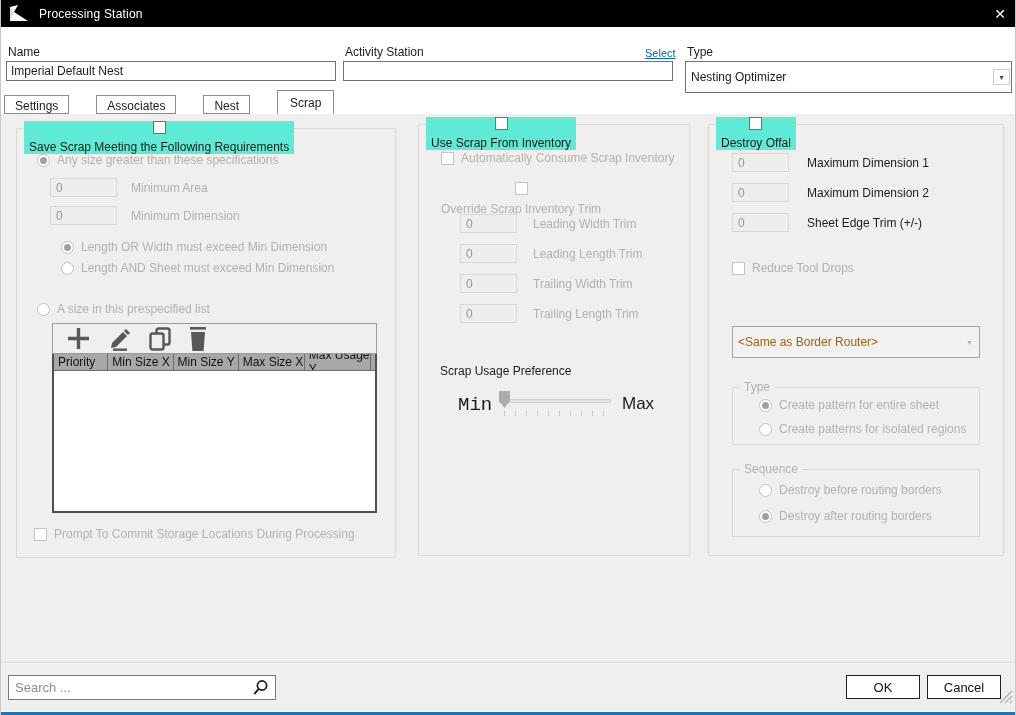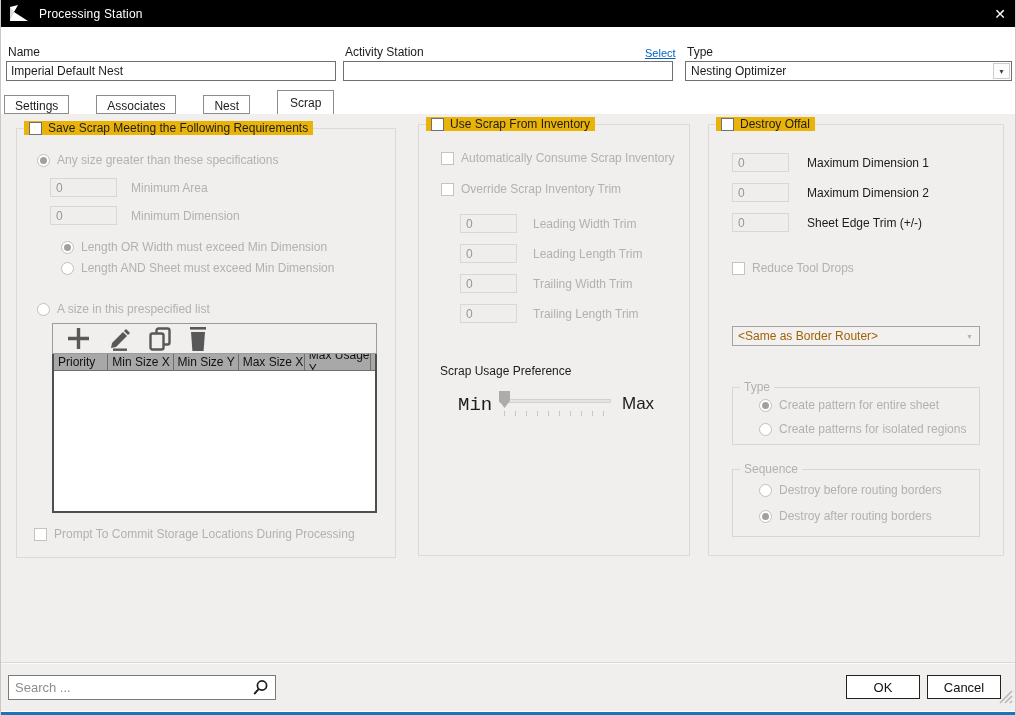--- a/index.html
+++ b/index.html
@@ -32,43 +32,43 @@
   .flabel { position:absolute; font-size:12px; color:#1c1c1c; }
   .tbox {
     position:absolute; height:20px; border:1px solid #707070; background:#fff;
     font-family:"Liberation Sans", sans-serif; font-size:12px; color:#1c1c1c;
     padding:0 4px; outline:none;
   }
   .select-link {
     position:absolute; font-size:11px; color:#0563c1; text-decoration:underline; cursor:pointer;
   }
   .combo {
-    position:absolute; height:20px; border:1px solid #707070; background:#fff;
+    position:absolute; height:32px; border:1px solid #707070; background:#fff;
     display:flex; align-items:center;
   }
   .combo .combo-text { flex:1; padding:0 5px; font-size:12px; }
   .combo .combo-btn {
     width:17px; height:16px; margin-right:1px; border:1px solid #cfcecd; background:#fdfdfd;
     display:flex; align-items:center; justify-content:center; font-size:8px; color:#444;
   }
   
   .tabstrip { position:absolute; top:90px; left:3px; height:24px; display:flex; align-items:flex-end; background:#fff;gap:28px; }
   .tab {
     height:19px; padding:2px 10px 0 10px; border:1px solid #8c8c8c; background:#fff;
     margin-right:-1px; display:flex; align-items:center; font-size:12px; cursor:pointer;
   }
   .tab.active {
     height:24px; border-bottom:none; padding:0 12px; position:relative; z-index:2; background:#fff;
   }
   
   .content { position:absolute; top:114px; left:0; right:0; height:548px; background:#f0efee; }
   .group { position:absolute; border:1px solid #dcdad9; background:#f0efee; }
   .group-caption {
-    position:absolute; top:-8px; left:7px; background:#eab308; padding:0 5px;
-    display:flex; align-items:center; gap:6px; font-size:12px; white-space:nowrap;
+    position:absolute; top:-8px; left:7px; background:#5eead4; padding:0 5px;
+    display:flex; align-items:center; gap:6px; font-size:12px; white-space:nowrap;flex-direction:column;
   }
   
   .cb {
     width:13px; height:13px; background:#fff; border:1px solid #707070; display:inline-block; flex:none;
   }
   .cb.disabled { border-color:#c5c3c2; }
   .radio {
     width:13px; height:13px; border-radius:50%; background:#fff; border:1px solid #c2c0bf;
     display:inline-block; position:relative; flex:none;
   }
@@ -256,21 +256,21 @@
     <div class="group" style="left:417px; top:10px; width:272px; height:432px;">
       <div class="group-caption">
         <span class="cb"></span>
         <span class="en-label">Use Scrap From Inventory</span>
       </div>
 
       <div class="ctl-row" style="left:22px; top:26px;">
         <span class="cb disabled"></span>
         <span class="dis-label">Automatically Consume Scrap Inventory</span>
       </div>
-      <div class="ctl-row" style="left:22px; top:57px;">
+      <div class="ctl-row" style="left:22px; top:57px;flex-direction:column;">
         <span class="cb disabled"></span>
         <span class="dis-label">Override Scrap Inventory Trim</span>
       </div>
 
       <div class="ctl-row" style="left:41px; top:89px; gap:16px;">
         <input class="num-input num-small" value="0" style="">
         <span class="dis-label">Leading Width Trim</span>
       </div>
       <div class="ctl-row" style="left:41px; top:119px; gap:16px;">
         <input class="num-input num-small" value="0" style="">

